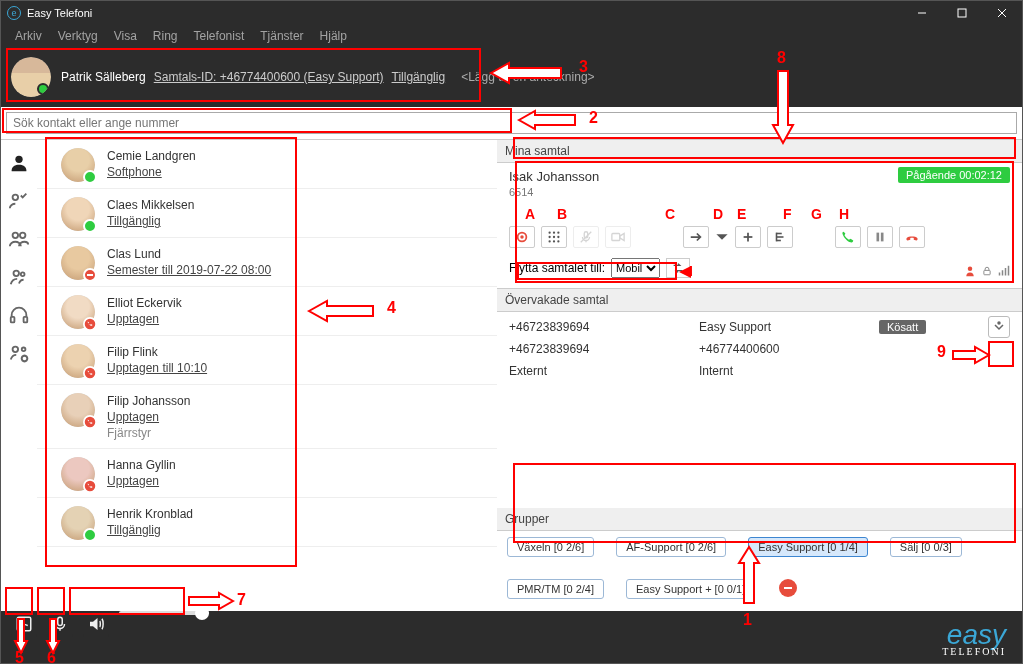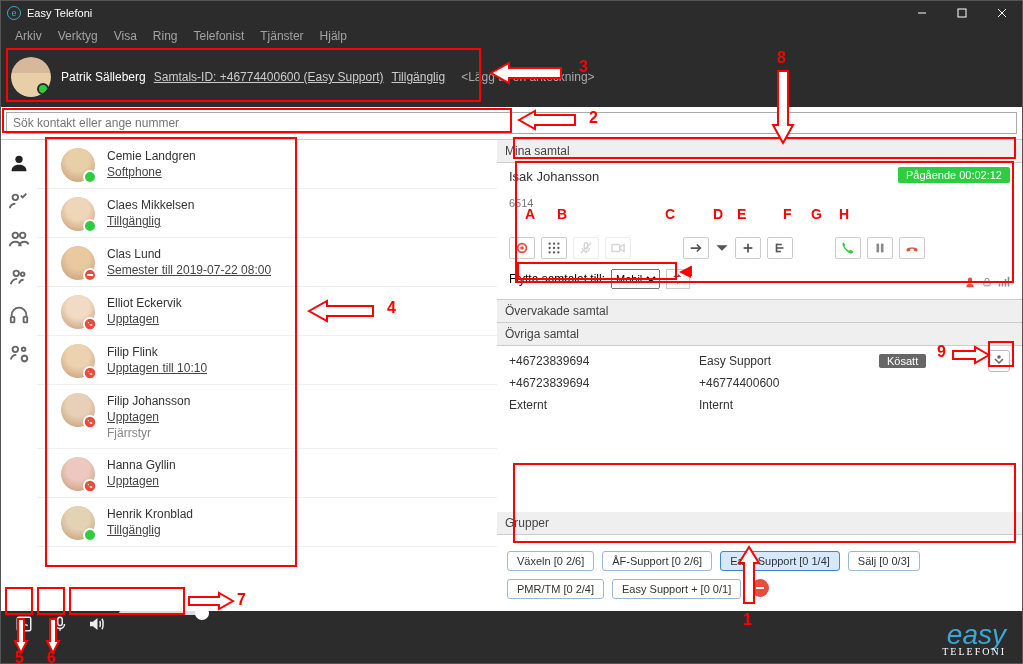--- a/index.html
+++ b/index.html
@@ -55,21 +55,21 @@
 .contact .c-name { font-weight: 500; }
 .contact .c-pres { text-decoration: underline; color: #444; }
 .contact .c-note { color: #888; }
 
 
 .right-pane { flex: 1; background: #fff; display: flex; flex-direction: column; overflow: hidden; }
 .section-header { font-size: 12px; padding: 4px 8px; background: #efefef; border-bottom: 1px solid #ccc; color: #444; }
 .call-box { padding: 6px 12px 10px 12px; border-bottom: 1px solid #ccc; position: relative; }
 .call-name { font-size: 13px; font-weight: 500; color: #333; }
 .call-status-badge { position: absolute; right: 12px; top: 4px; background: #2ecc40; color: #fff; font-size: 11px; padding: 2px 8px; border-radius: 2px; }
-.call-sub { font-size: 11px; color: #777; margin-top: 13px; }
+.call-sub { font-size: 11px; color: #777; margin-top: 2px; }
 .call-controls { display: flex; gap: 6px; align-items: center; margin-top: 28px; }
 .cbtn { width: 26px; height: 22px; border: 1px solid #ccc; background: #fff; display: flex; align-items: center; justify-content: center; border-radius: 2px; cursor: pointer; }
 .cbtn svg { width: 14px; height: 14px; }
 .cbtn.disabled { opacity: 0.35; }
 .cbtn.phone-green { color: #2ecc40; }
 .cbtn.phone-red { color: #e74c3c; }
 .cbtn.rec { color: #e74c3c; }
 .cbtn.pause { color: #888; }
 .spacer-flex { width: 40px; }
 .transfer-row { margin-top: 10px; display: flex; align-items: center; gap: 6px; font-size: 12px; }
@@ -79,21 +79,21 @@
 .call-icons-right .ci { font-size: 12px; }
 .ci.red { color: #e74c3c; }
 
 .calls-list { padding: 4px 12px 8px 12px; font-size: 12px; color: #333; }
 .calls-row { display: flex; align-items: center; height: 22px; gap: 10px; }
 .calls-row .col1 { width: 180px; }
 .calls-row .col2 { width: 170px; }
 .badge-grey { background: #666; color: #fff; font-size: 11px; padding: 1px 8px; border-radius: 2px; }
 .collapse-btn { width: 22px; height: 22px; border: 1px solid #bbb; border-radius: 3px; display:flex; align-items:center; justify-content:center; margin-left:auto; cursor:pointer; color:#666;}
 
-.groups { padding: 16px 10px 12px 10px; display: flex; flex-wrap: wrap; gap: 8px; }
+.groups { padding: 6px 10px 12px 10px; display: flex; flex-wrap: wrap; gap: 22px; }
 .group-pill { border: 1px solid #9cb8d6; background: #fff; color: #333; font-size: 11px; padding: 3px 9px; border-radius: 3px; cursor:pointer; }
 .group-pill.active { background: #d6e8fb; border-color: #3d86d1; }
 .group-remove { width: 18px; height: 18px; border-radius: 50%; background: #e74c3c; color: #fff; display:flex; align-items:center; justify-content:center; font-size:14px; cursor:pointer; margin-left:2px; }
 
 
 .footer { height: 52px; background: #2c2c2c; display: flex; align-items: flex-start; padding: 0 10px; gap: 10px; position: relative; }
 .footer .foot-btn { width: 26px; height: 26px; background: #2c2c2c; color: #eee; display:flex; align-items:center; justify-content:center; cursor:pointer; border-radius:3px; }
 .footer .foot-btn svg { width:18px; height:18px; }
 .vol-slider { width: 90px; height: 4px; background: #ddd; position: relative; border-radius: 2px; }
 .vol-slider .vol-thumb { position:absolute; right:0; top:-5px; width:14px; height:14px; border-radius:50%; background:#fff; }
@@ -449,21 +449,20 @@
           <span class="ci"><svg width="12" height="12" viewBox="0 0 16 16" fill="#888">
                 <rect x="1" y="10" width="2" height="4"></rect>
                 <rect x="5" y="7" width="2" height="7"></rect>
                 <rect x="9" y="4" width="2" height="10"></rect>
                 <rect x="13" y="1" width="2" height="13"></rect>
               </svg></span>
         </div>
       </div>
 
       <div class="section-header">Övervakade samtal</div>
-      <div class="section-header">Övriga samtal</div>
 
       <div class="calls-list" id="other-calls">
           <div class="calls-row">
             <div class="col1">+46723839694</div>
             <div class="col2">Easy Support</div>
             <div class="badge-grey">Kösatt</div>
             <div class="collapse-btn">
               <svg width="12" height="12" viewBox="0 0 12 12" fill="none" stroke="currentColor" stroke-width="1.5">
                 <path d="M2 4l4 4 4-4"></path>
                 <circle cx="6" cy="2" r="1" fill="currentColor"></circle>

